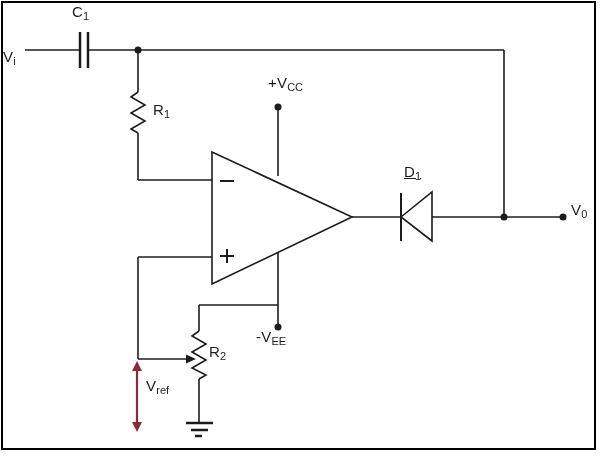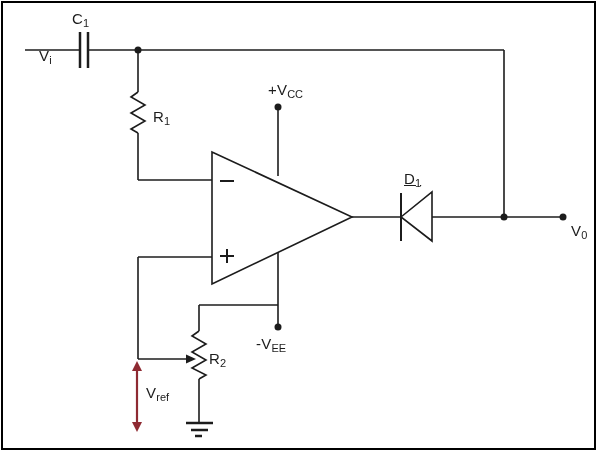--- a/index.html
+++ b/index.html
@@ -21,21 +21,20 @@
   .head   { fill: var(--wire, #1c1c1c); stroke: none; }
   .redline{ stroke: var(--vref_arrow, #8e2a32); stroke-width: 2.2; fill: none; }
   .redhead{ fill: var(--vref_arrow, #8e2a32); stroke: none; }
   .lbl {
     position: absolute;
     font-size: 15px;
     color: #1c1c1c;
     white-space: nowrap;
     letter-spacing: 0.2px;
     line-height: 1;
-    margin-top: 7px;
   }
   .lbl .sub { font-size: 11px; vertical-align: -3px; letter-spacing: 0; }
 </style>
 </head>
 <body>
 
 <div class="canvas">
   <svg width="600" height="457" viewBox="0 0 600 457">
 
     <rect class="frame" x="2" y="2" width="593" height="447"></rect>
@@ -83,22 +82,22 @@
     <polygon class="comp" points="401,217 432,192 432,241"></polygon>
     <line class="w" x1="432" y1="217" x2="563" y2="217"></line>
     <circle class="dot" cx="504" cy="217" r="3.5"></circle>
     <circle class="dot" cx="563" cy="217" r="3.5"></circle>
 
     <line class="redline" x1="137" y1="369" x2="137" y2="424"></line>
     <polygon class="redhead" points="137,361 132,371 142,371"></polygon>
     <polygon class="redhead" points="137,432 132,422 142,422"></polygon>
   </svg>
 
-  <div class="lbl" style="left:3px;   top:41px;padding-left:36px;"><span>V</span><span class="sub">i</span></div>
+  <div class="lbl" style="left:3px;   top:49px;"><span>V</span><span class="sub">i</span></div>
   <div class="lbl" style="left:72px;  top:4px;"><span>C</span><span class="sub">1</span></div>
   <div class="lbl" style="left:153px; top:102px;"><span>R</span><span class="sub">1</span></div>
   <div class="lbl" style="left:268px; top:75px;"><span>+V</span><span class="sub">CC</span></div>
   <div class="lbl" style="left:256px; top:329px;"><span>-V</span><span class="sub">EE</span></div>
   <div class="lbl" style="left:209px; top:344px;"><span>R</span><span class="sub">2</span></div>
   <div class="lbl" style="left:146px; top:378px;"><span>V</span><span class="sub">ref</span></div>
   <div class="lbl" style="left:404px; top:164px;text-decoration:underline;"><span>D</span><span class="sub">1</span></div>
-  <div class="lbl" style="left:571px; top:216px;"><span>V</span><span class="sub">0</span></div>
+  <div class="lbl" style="left:571px; top:202px;"><span>V</span><span class="sub">0</span></div>
 </div>
 
 </body></html>

